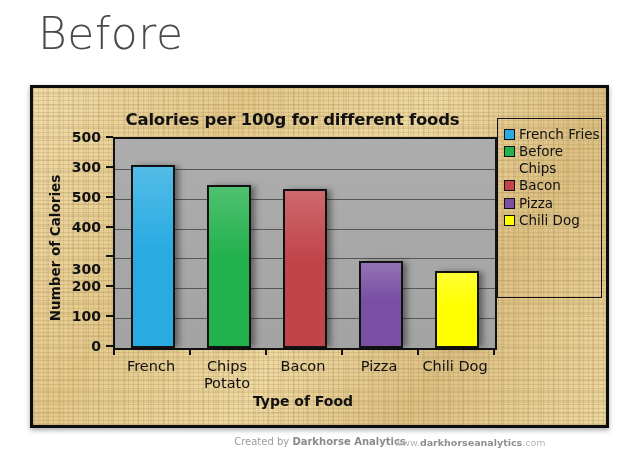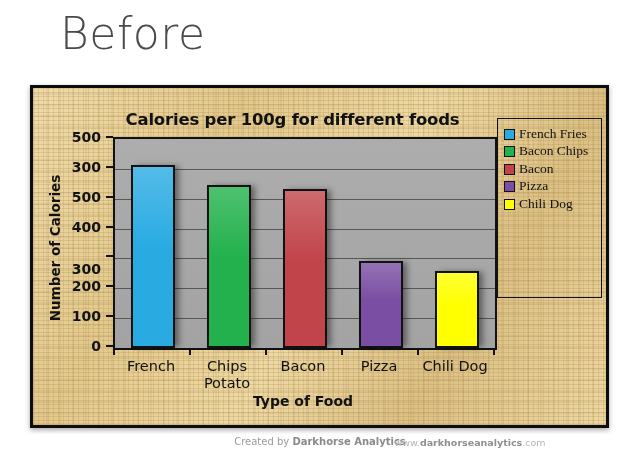--- a/index.html
+++ b/index.html
@@ -8,21 +8,20 @@
     font-family:"DejaVu Sans","Liberation Sans",sans-serif;
     position:relative;
   }
 
   
   #slide-title{
     position:absolute;left:38px;top:12px;
     font-family:"DejaVu Sans","Liberation Sans",sans-serif;
     font-size:44px;font-weight:300;color:#4a4a4a;letter-spacing:.5px;
     line-height:1;
-    margin-left:22px;
   }
 
   
   #chart-frame{
     position:absolute;left:30px;top:85px;width:579px;height:343px;
     border:3px solid #0d0d0d;
     box-sizing:border-box;
     background-color:#e7cf95;
     background-image:
       repeating-linear-gradient(0deg,rgba(180,148,86,.30) 0 1px,rgba(255,255,255,0) 1px 4px),
@@ -97,21 +96,20 @@
   #x-axis-title{
     position:absolute;left:80px;width:380px;text-align:center;top:305px;
     font-size:14px;font-weight:bold;color:#111;
   }
 
   
   #legend{
     position:absolute;left:464px;top:30px;width:105px;height:180px;
     border:1.5px solid #111;box-sizing:border-box;
     padding:7px 0 12px 6px;
-    font-family:Liberation Serif, serif;
   }
   .legend-row{display:flex;align-items:flex-start;margin-bottom:1px;}
   .legend-swatch{
     width:11px;height:11px;border:1.5px solid #111;box-sizing:border-box;
     flex:0 0 auto;margin-top:3px;margin-right:4px;
   }
   .legend-label{font-size:13.5px;color:#111;line-height:1.22;}
 
   
   #footer-left{
@@ -212,21 +210,21 @@
 
   <div id="x-axis-title">Type of Food</div>
 
   <div id="legend">
       <div class="legend-row">
         <span class="legend-swatch" style="background: rgb(41, 171, 226);"></span>
         <span class="legend-label">French Fries</span>
       </div>
       <div class="legend-row">
         <span class="legend-swatch" style="background: rgb(34, 177, 76);"></span>
-        <span class="legend-label">Bacon Chips</span>
+        <span class="legend-label">Before Chips</span>
       </div>
       <div class="legend-row">
         <span class="legend-swatch" style="background: rgb(193, 68, 74);"></span>
         <span class="legend-label">Bacon</span>
       </div>
       <div class="legend-row">
         <span class="legend-swatch" style="background: rgb(122, 79, 163);"></span>
         <span class="legend-label">Pizza</span>
       </div>
       <div class="legend-row">

